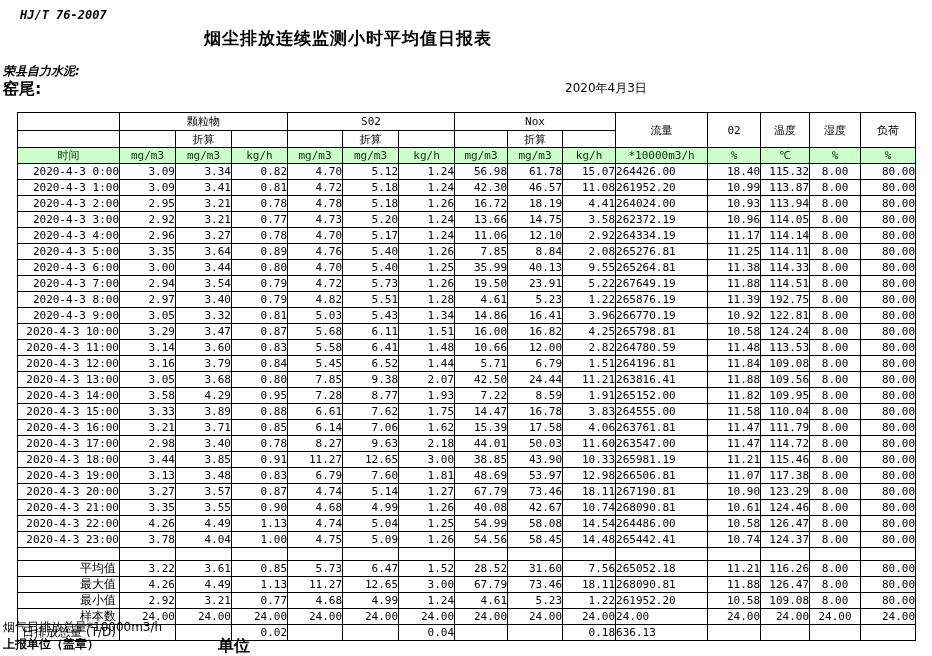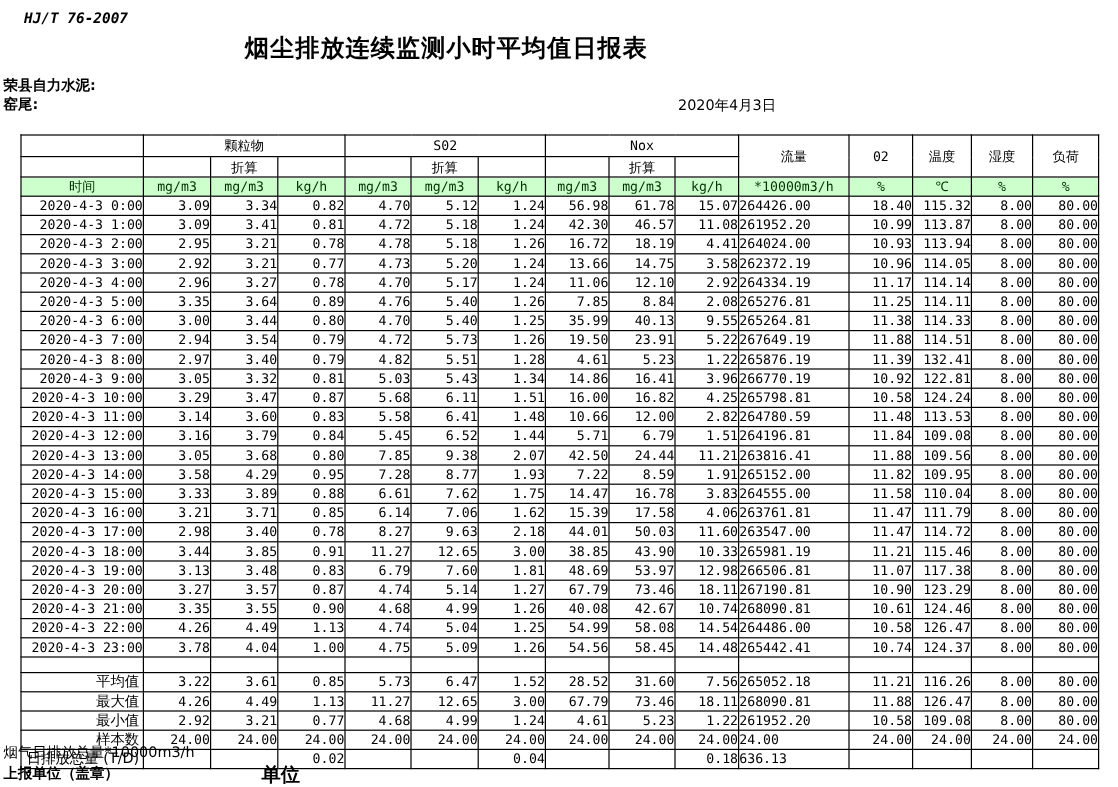--- a/index.html
+++ b/index.html
@@ -2,23 +2,23 @@
 <html style="--green: #ccffcc;"><head>
 <meta charset="utf-8">
 <style>
   html,body{margin:0;padding:0;}
   body{
     width:932px;height:656px;position:relative;background:#ffffff;
     font-family:"DejaVu Sans",sans-serif;color:#000;overflow:hidden;
   }
   .abs{position:absolute;white-space:nowrap;}
   .std-code{left:20px;top:8px;font-family:"DejaVu Sans Mono",monospace;font-size:12px;font-weight:bold;font-style:italic;}
-  .title{left:204px;top:27px;font-size:20px;font-weight:bold;letter-spacing:1px;}
-  .company{left:3px;top:63px;font-size:12px;font-weight:bold;}
-  .site{left:3px;top:79px;font-size:12px;font-weight:bold;}
+  .title{left:204px;top:27px;font-size:17px;font-weight:bold;letter-spacing:1px;}
+  .company{left:3px;top:63px;font-size:12px;font-weight:bold;font-style:italic;}
+  .site{left:3px;top:79px;font-size:16px;font-weight:bold;}
   .date{left:565px;top:80px;font-size:12px;}
   .f-note{left:3px;top:619px;font-size:12px;font-weight:normal;}
   .f-report{left:3px;top:636px;font-size:12px;font-weight:bold;}
   .f-unit{left:218px;top:636px;font-size:16px;font-weight:bold;}
 
   table.report{
     position:absolute;left:17px;top:112px;width:898px;
     border-collapse:collapse;table-layout:fixed;
   }
   table.report td{
@@ -29,21 +29,21 @@
   tr.h1 td{height:17px;}
   tr.h2 td{height:16px;}
   td.chead{font-family:"DejaVu Sans",sans-serif;font-size:12px;text-align:center;}
   tr.green td{background:var(--green,#ccffcc);color:#003300;height:15px;margin-left:24px;}
   tr.blank td{height:12px;}
   td.c0{text-align:right;padding-right:4px;}
   td.num{text-align:right;padding-right:9px;}
   td.c10{text-align:left;padding-right:5px;}
   td.c11{text-align:right;padding-right:12px;}
   td.c12{text-align:right;padding-right:6px;}
-  td.c13{text-align:right;padding-right:13px;margin-top:40px;}
+  td.c13{text-align:center;padding-right:13px;margin-top:40px;}
   td.c14{text-align:right;padding-right:9px;}
   td.label-cell{position:relative;overflow:visible;}
   td.label-cell .sum-label{
     position:absolute;right:3px;top:1px;white-space:nowrap;
     font-family:"DejaVu Sans",sans-serif;font-size:12px;
   }
 </style>
 </head>
 <body>
 
@@ -256,21 +256,21 @@
         <td class="c2 num">3.40</td>
         <td class="c3 num">0.79</td>
         <td class="c4 num">4.82</td>
         <td class="c5 num">5.51</td>
         <td class="c6 num">1.28</td>
         <td class="c7 num">4.61</td>
         <td class="c8 num">5.23</td>
         <td class="c9 num">1.22</td>
         <td class="c10">265876.19</td>
         <td class="c11">11.39</td>
-        <td class="c12">132.41</td>
+        <td class="c12">192.75</td>
         <td class="c13">8.00</td>
         <td class="c14">80.00</td>
       </tr>
       <tr>
         <td class="c0">2020-4-3 9:00</td>
         <td class="c1 num">3.05</td>
         <td class="c2 num">3.32</td>
         <td class="c3 num">0.81</td>
         <td class="c4 num">5.03</td>
         <td class="c5 num">5.43</td>

